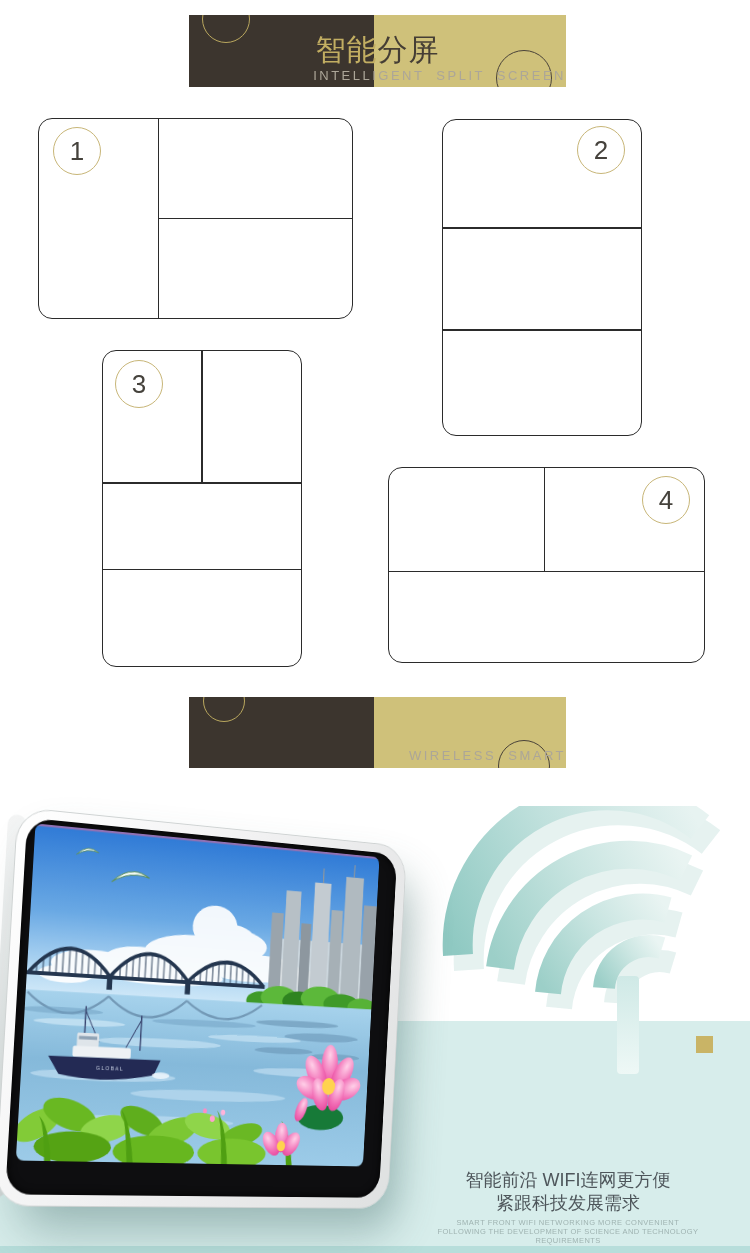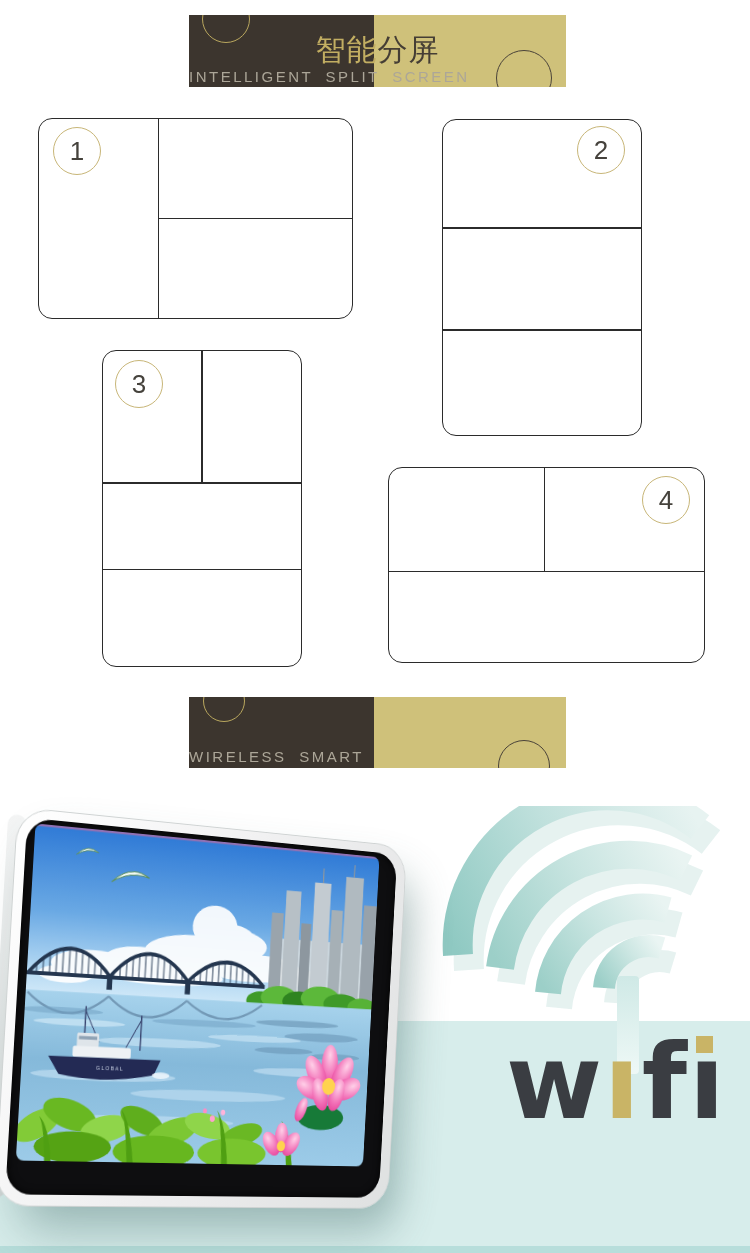--- a/index.html
+++ b/index.html
@@ -7,21 +7,21 @@
   .page{position:relative;width:750px;height:1253px;background:#ffffff;overflow:hidden;}
 
   
   .banner{position:absolute;left:189px;width:377px;overflow:hidden;}
   .banner-dark{position:absolute;left:0;top:0;bottom:0;width:49%;background:#3c352e;}
   .banner-gold{position:absolute;right:0;top:0;bottom:0;width:51%;background:#cfc17a;}
   .deco-circle{position:absolute;border-radius:50%;border:1.5px solid transparent;}
   .banner-title{position:absolute;left:0;right:0;text-align:center;font-size:30px;letter-spacing:1px;line-height:1;}
   .seg-gold{color:#c2ae62;}
   .seg-dark{color:#453e35;}
-  .banner-sub{position:absolute;left:0;right:0;text-align:left;font-size:15px;letter-spacing:2.5px;word-spacing:6px;color:#aca698;}
+  .banner-sub{position:absolute;left:0;right:0;text-align:right;font-size:13px;letter-spacing:2.5px;word-spacing:6px;color:#aca698;padding-left:20px;}
 
   
   .layout-panel{position:absolute;background:#fff;border:1.5px solid #2b2b2b;border-radius:14px;}
   .divider{position:absolute;background:#2b2b2b;}
   .num-badge{position:absolute;width:46px;height:46px;border:1.5px solid #c8b678;border-radius:50%;
              display:flex;align-items:center;justify-content:center;font-size:26px;color:#45423c;background:#fff;}
 
   
   .teal-band{position:absolute;left:0;top:1021px;width:750px;height:232px;background:#d7edeb;z-index:1;}
   .teal-strip{position:absolute;left:0;bottom:0;width:100%;height:7px;background:#b7dedb;}
@@ -145,26 +145,31 @@
     </g>
     <g>
       <rect x="177" y="170" width="22" height="98" rx="4" fill="url(#gstem)"></rect>
       <path d="M 18 149 A 150 150 0 0 1 260 21" fill="none" stroke="url(#g1)" stroke-width="30"></path>
       <path d="M 60 162 A 130 130 0 0 1 246 62" fill="none" stroke="url(#g2)" stroke-width="28"></path>
       <path d="M 108 187 A 95 95 0 0 1 228 104" fill="none" stroke="url(#g3)" stroke-width="26"></path>
       <path d="M 164 182 A 45 45 0 0 1 222 142" fill="none" stroke="url(#g4)" stroke-width="22"></path>
     </g>
   </svg>
 
-  <div class="wifi-word"><span class="letter-dark">w</span><span class="letter-gold">ı</span><span class="letter-dark">f</span><span class="letter-dark">ı</span></div>
   <div class="wifi-dot"></div>
   <div class="wifi-reflect">
     
   </div>
 
+  <div class="captions">
+    <div class="cap-zh1">智能前沿 WIFI连网更方便</div>
+    <div class="cap-zh2">紧跟科技发展需求</div>
+    <div class="cap-en">SMART FRONT WIFI NETWORKING MORE CONVENIENT</div>
+    <div class="cap-en2">FOLLOWING THE DEVELOPMENT OF SCIENCE AND TECHNOLOGY REQUIREMENTS</div>
+  </div>
 
   <div class="monitor">
     <div class="monitor-side"></div>
     <div class="monitor-frame"></div>
     <div class="monitor-bezel"></div>
     <div class="monitor-screen">
       <svg viewBox="0 0 400 300" preserveAspectRatio="none">
         <defs>
           <linearGradient id="sky" x1="0" y1="0" x2="0" y2="1">
             <stop offset="0" stop-color="#2f7ad6"></stop>

